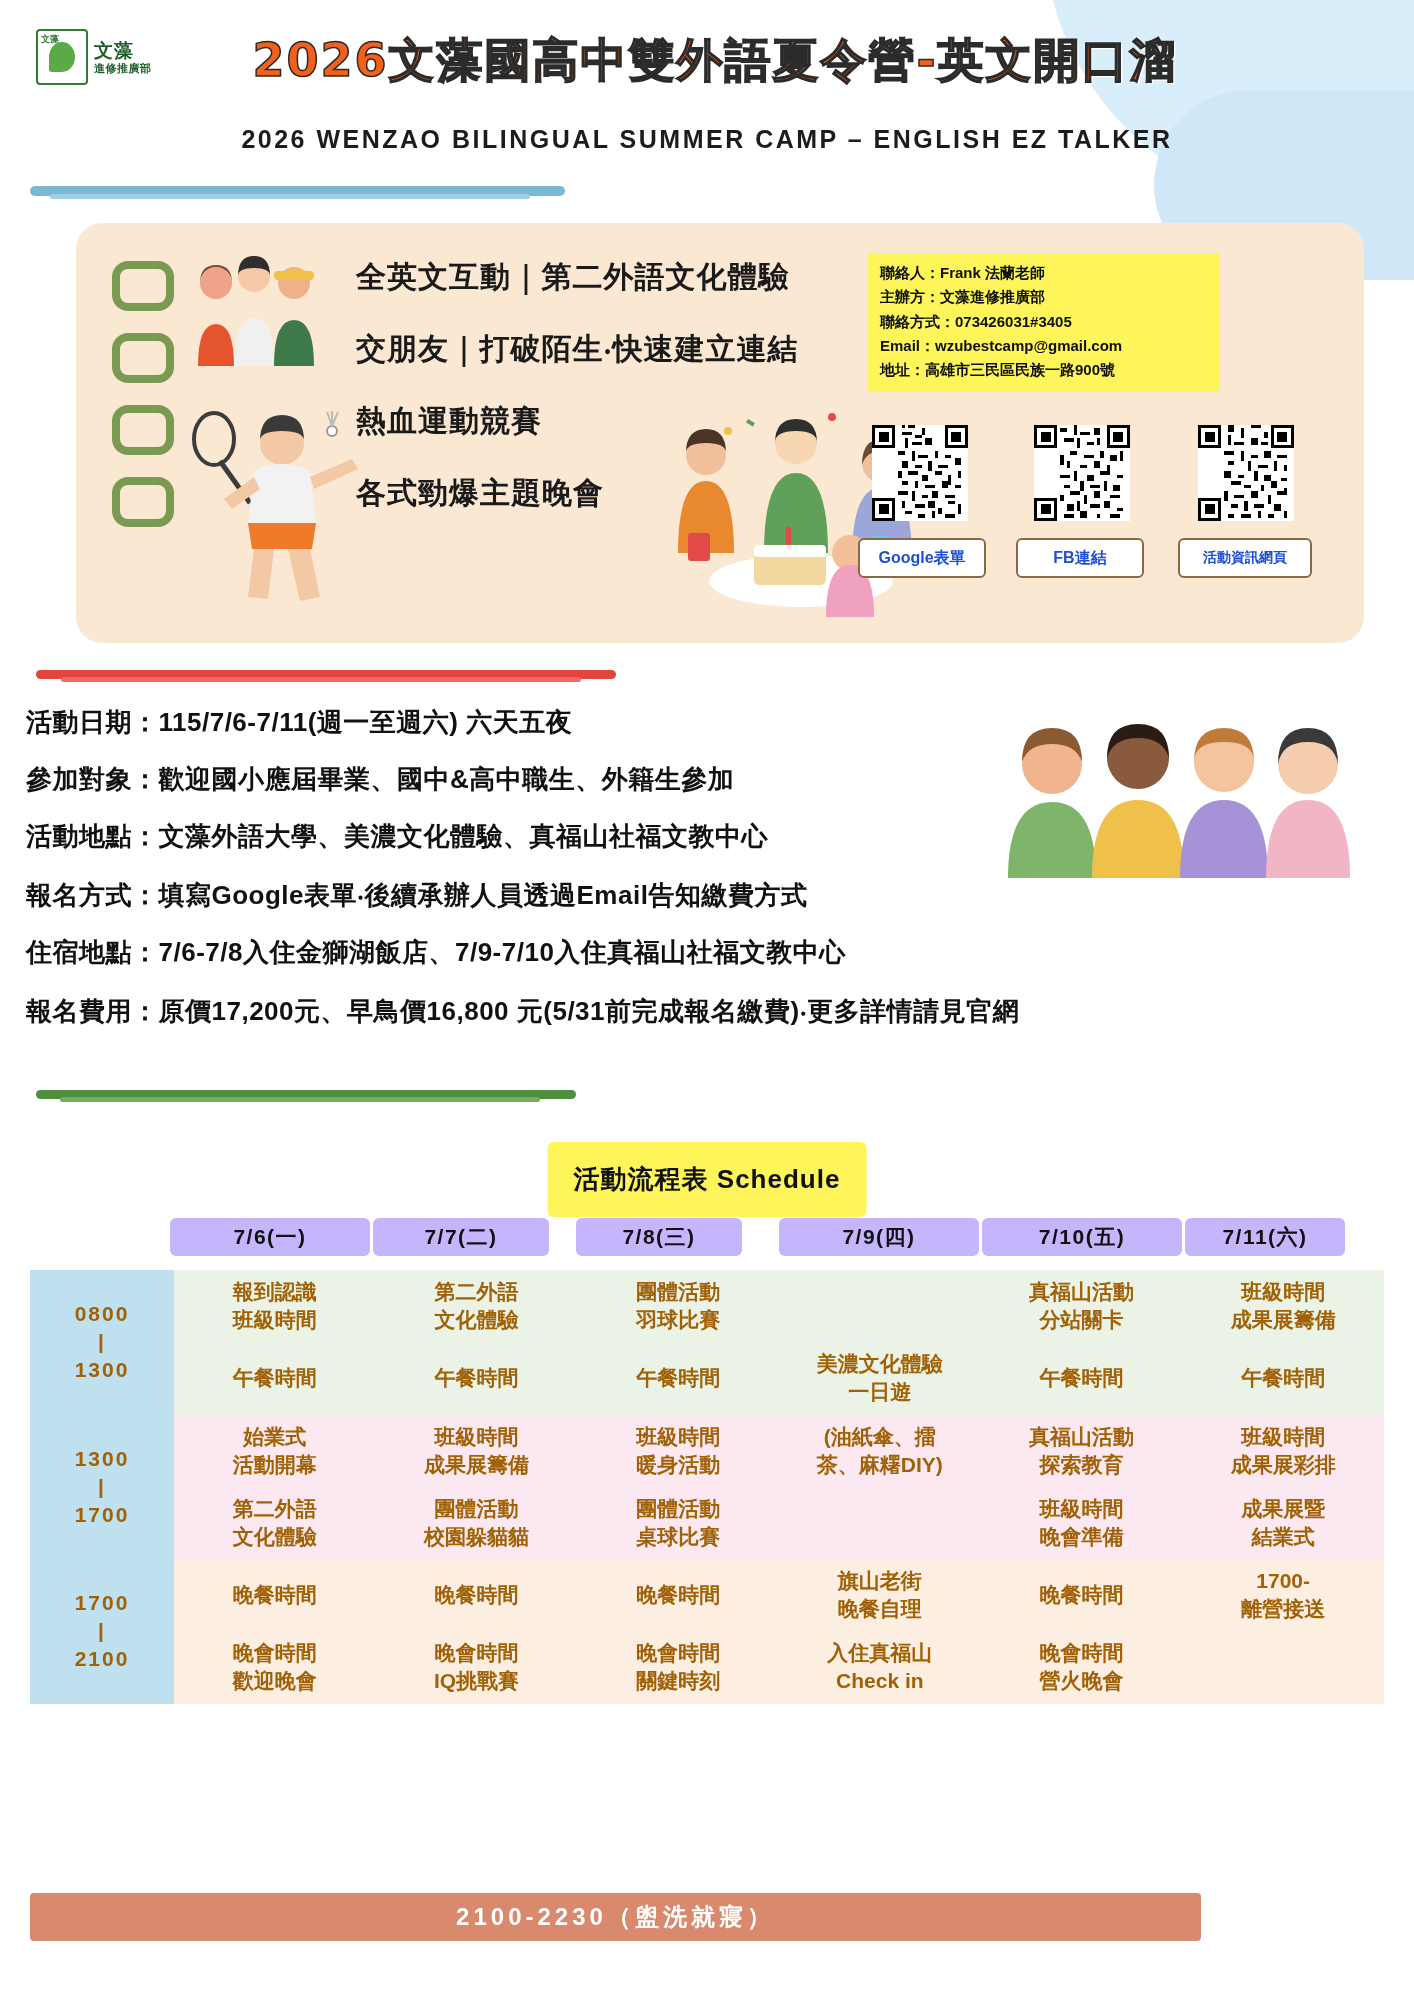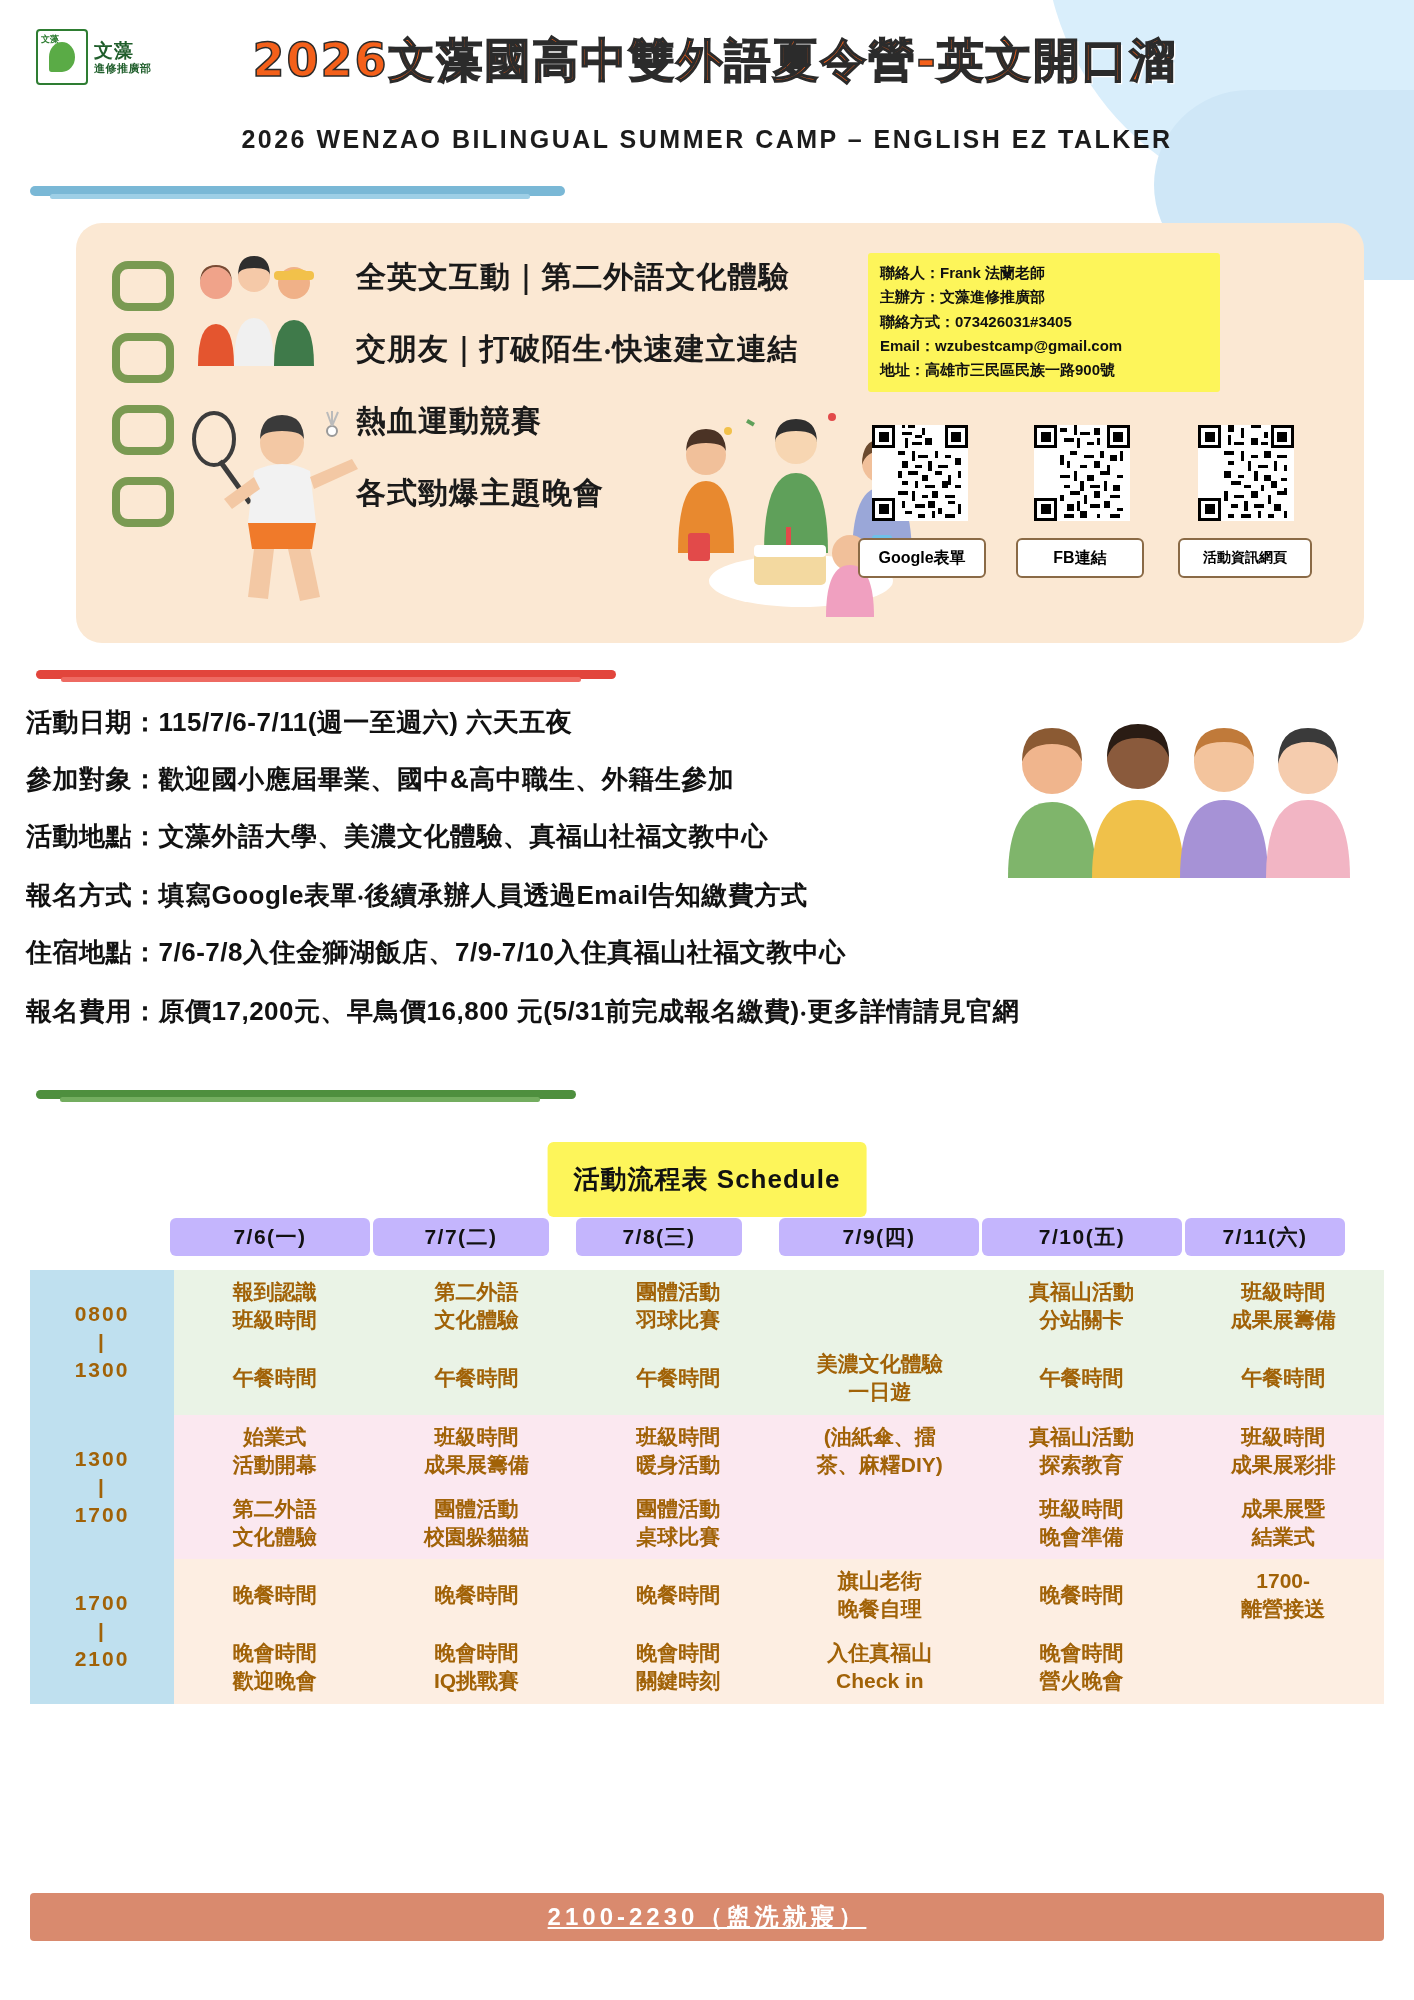--- a/index.html
+++ b/index.html
@@ -241,21 +241,21 @@
     top: 538px;
     height: 36px;
     border: 2px solid #8a6a46;
     border-radius: 6px;
     background: #ffffff;
     display: flex;
     align-items: center;
     justify-content: center;
     font-size: 16px;
     font-weight: bold;
-    color: #000000;
+    color: #1d4ed8;
     z-index: 4;
   }
   .ql1 { left: 858px; width: 124px; }
   .ql2 { left: 1016px; width: 124px; }
   .ql3 { left: 1178px; width: 130px; font-size: 14px; }
 
   
   .brush-red {
     position: absolute;
     left: 36px;
@@ -385,33 +385,32 @@
     letter-spacing: 2px;
   }
   .band-green { background: #eaf3e6; }
   .band-pink  { background: #fbe8f0; }
   .band-peach { background: #fdeee2; }
 
   .footer-bar {
     position: absolute;
     left: 30px;
     top: 1893px;
-    width: 1354px;
+    width: 1171px;
     height: 48px;
     background: #d98a6e;
     border-radius: 4px;
     display: flex;
     align-items: center;
     justify-content: center;
     font-size: 24px;
     font-weight: bold;
     color: #ffffff;
     letter-spacing: 4px;
     z-index: 3;
-    text-decoration: underline;
   }
 </style>
 </head>
 <body>
 
 <div class="blob-top-right"></div>
 <div class="blob-top-right2"></div>
 
 <div class="logo">
   <div class="logo-mark">

